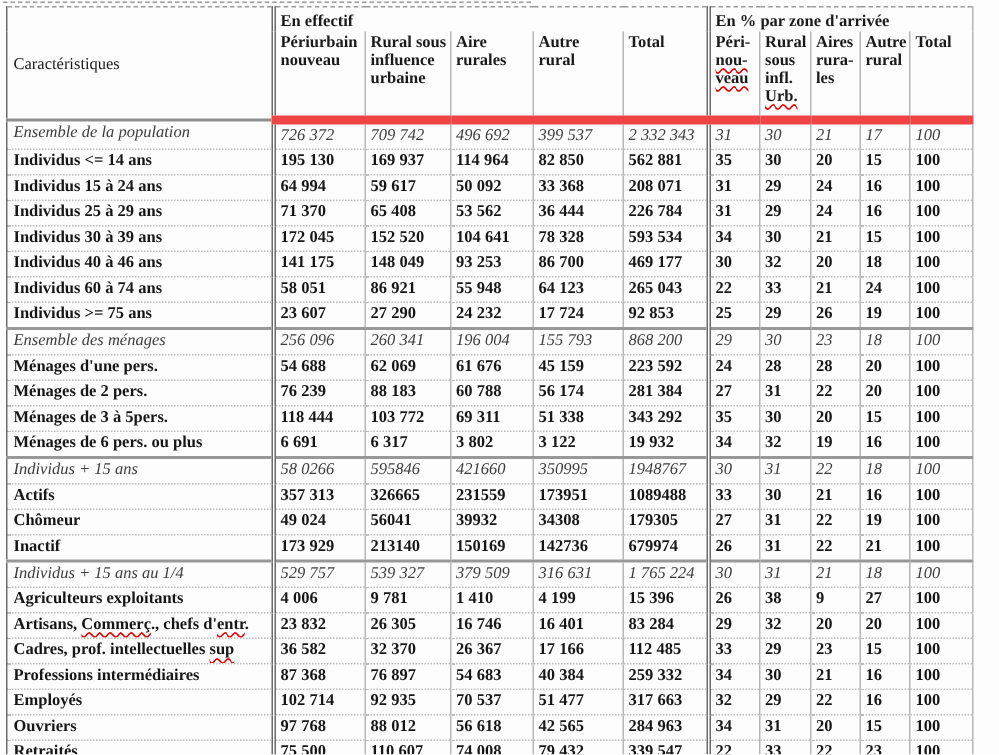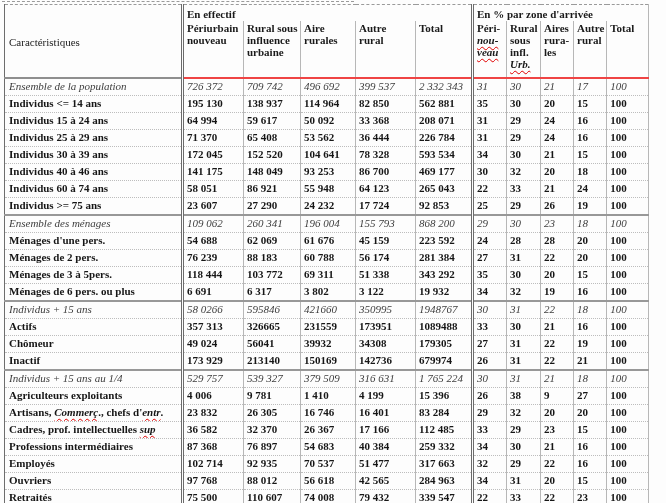--- a/index.html
+++ b/index.html
@@ -32,41 +32,40 @@
   th, td {
     border-right: 1px solid #b7b7b7;
     text-align: left;
     vertical-align: top;
     padding: 1px 2px 0 3px;
     overflow: hidden;
   }
   thead th { font-weight: bold; line-height: 12px; }
   tr.group-row th { height: 15px; vertical-align: middle; }
   th.corner { vertical-align: middle; padding-left: 4px; font-weight: normal; }
-  #subhead th { height: 55px; border-bottom: 2px solid #ef4444; }
+  #subhead th { height: 55px; border-bottom: 6px solid #ef4444; }
   th.corner { border-bottom: 2px solid #8f8f8f; }
   tbody td {
     height: 15px;
     line-height: 12px;
     white-space: nowrap;
     border-top: 1px dotted #bdbdbd;
     font-weight: bold;
     color: #161616;
   }
   td.lab { padding-left: 4px; margin-left: 36px; }
   .dv { border-left: 3px double #6b6b6b; }
   tr.sec td { border-top: 2px solid #989898; }
   tr.it td { font-style: italic; font-weight: normal; color: #3d3d3d; }
   .sp {
     text-decoration-line: underline;
     text-decoration-style: wavy;
     text-decoration-color: #e00000;
     text-decoration-thickness: 1px;
     text-underline-offset: 2px;
-    font-style: italic;
   }
 </style>
 </head>
 <body>
 
 <div class="screen">
   <div class="artifact"></div>
   <table class="stats">
     <colgroup>
       <col style="width:178px">
@@ -110,21 +109,21 @@
           <td class="num">2 332 343</td>
           <td class="num pct dv">31</td>
           <td class="num pct">30</td>
           <td class="num pct">21</td>
           <td class="num pct">17</td>
           <td class="num pct">100</td>
         </tr>
         <tr>
           <td class="lab">Individus &lt;= 14 ans</td>
           <td class="num dv">195 130</td>
-          <td class="num">138 937</td>
+          <td class="num">169 937</td>
           <td class="num">114 964</td>
           <td class="num">82 850</td>
           <td class="num">562 881</td>
           <td class="num pct dv">35</td>
           <td class="num pct">30</td>
           <td class="num pct">20</td>
           <td class="num pct">15</td>
           <td class="num pct">100</td>
         </tr>
         <tr>
@@ -200,21 +199,21 @@
           <td class="num">17 724</td>
           <td class="num">92 853</td>
           <td class="num pct dv">25</td>
           <td class="num pct">29</td>
           <td class="num pct">26</td>
           <td class="num pct">19</td>
           <td class="num pct">100</td>
         </tr>
         <tr class="it sec">
           <td class="lab">Ensemble des ménages</td>
-          <td class="num dv">109 062</td>
+          <td class="num dv">256 096</td>
           <td class="num">260 341</td>
           <td class="num">196 004</td>
           <td class="num">155 793</td>
           <td class="num">868 200</td>
           <td class="num pct dv">29</td>
           <td class="num pct">30</td>
           <td class="num pct">23</td>
           <td class="num pct">18</td>
           <td class="num pct">100</td>
         </tr>

